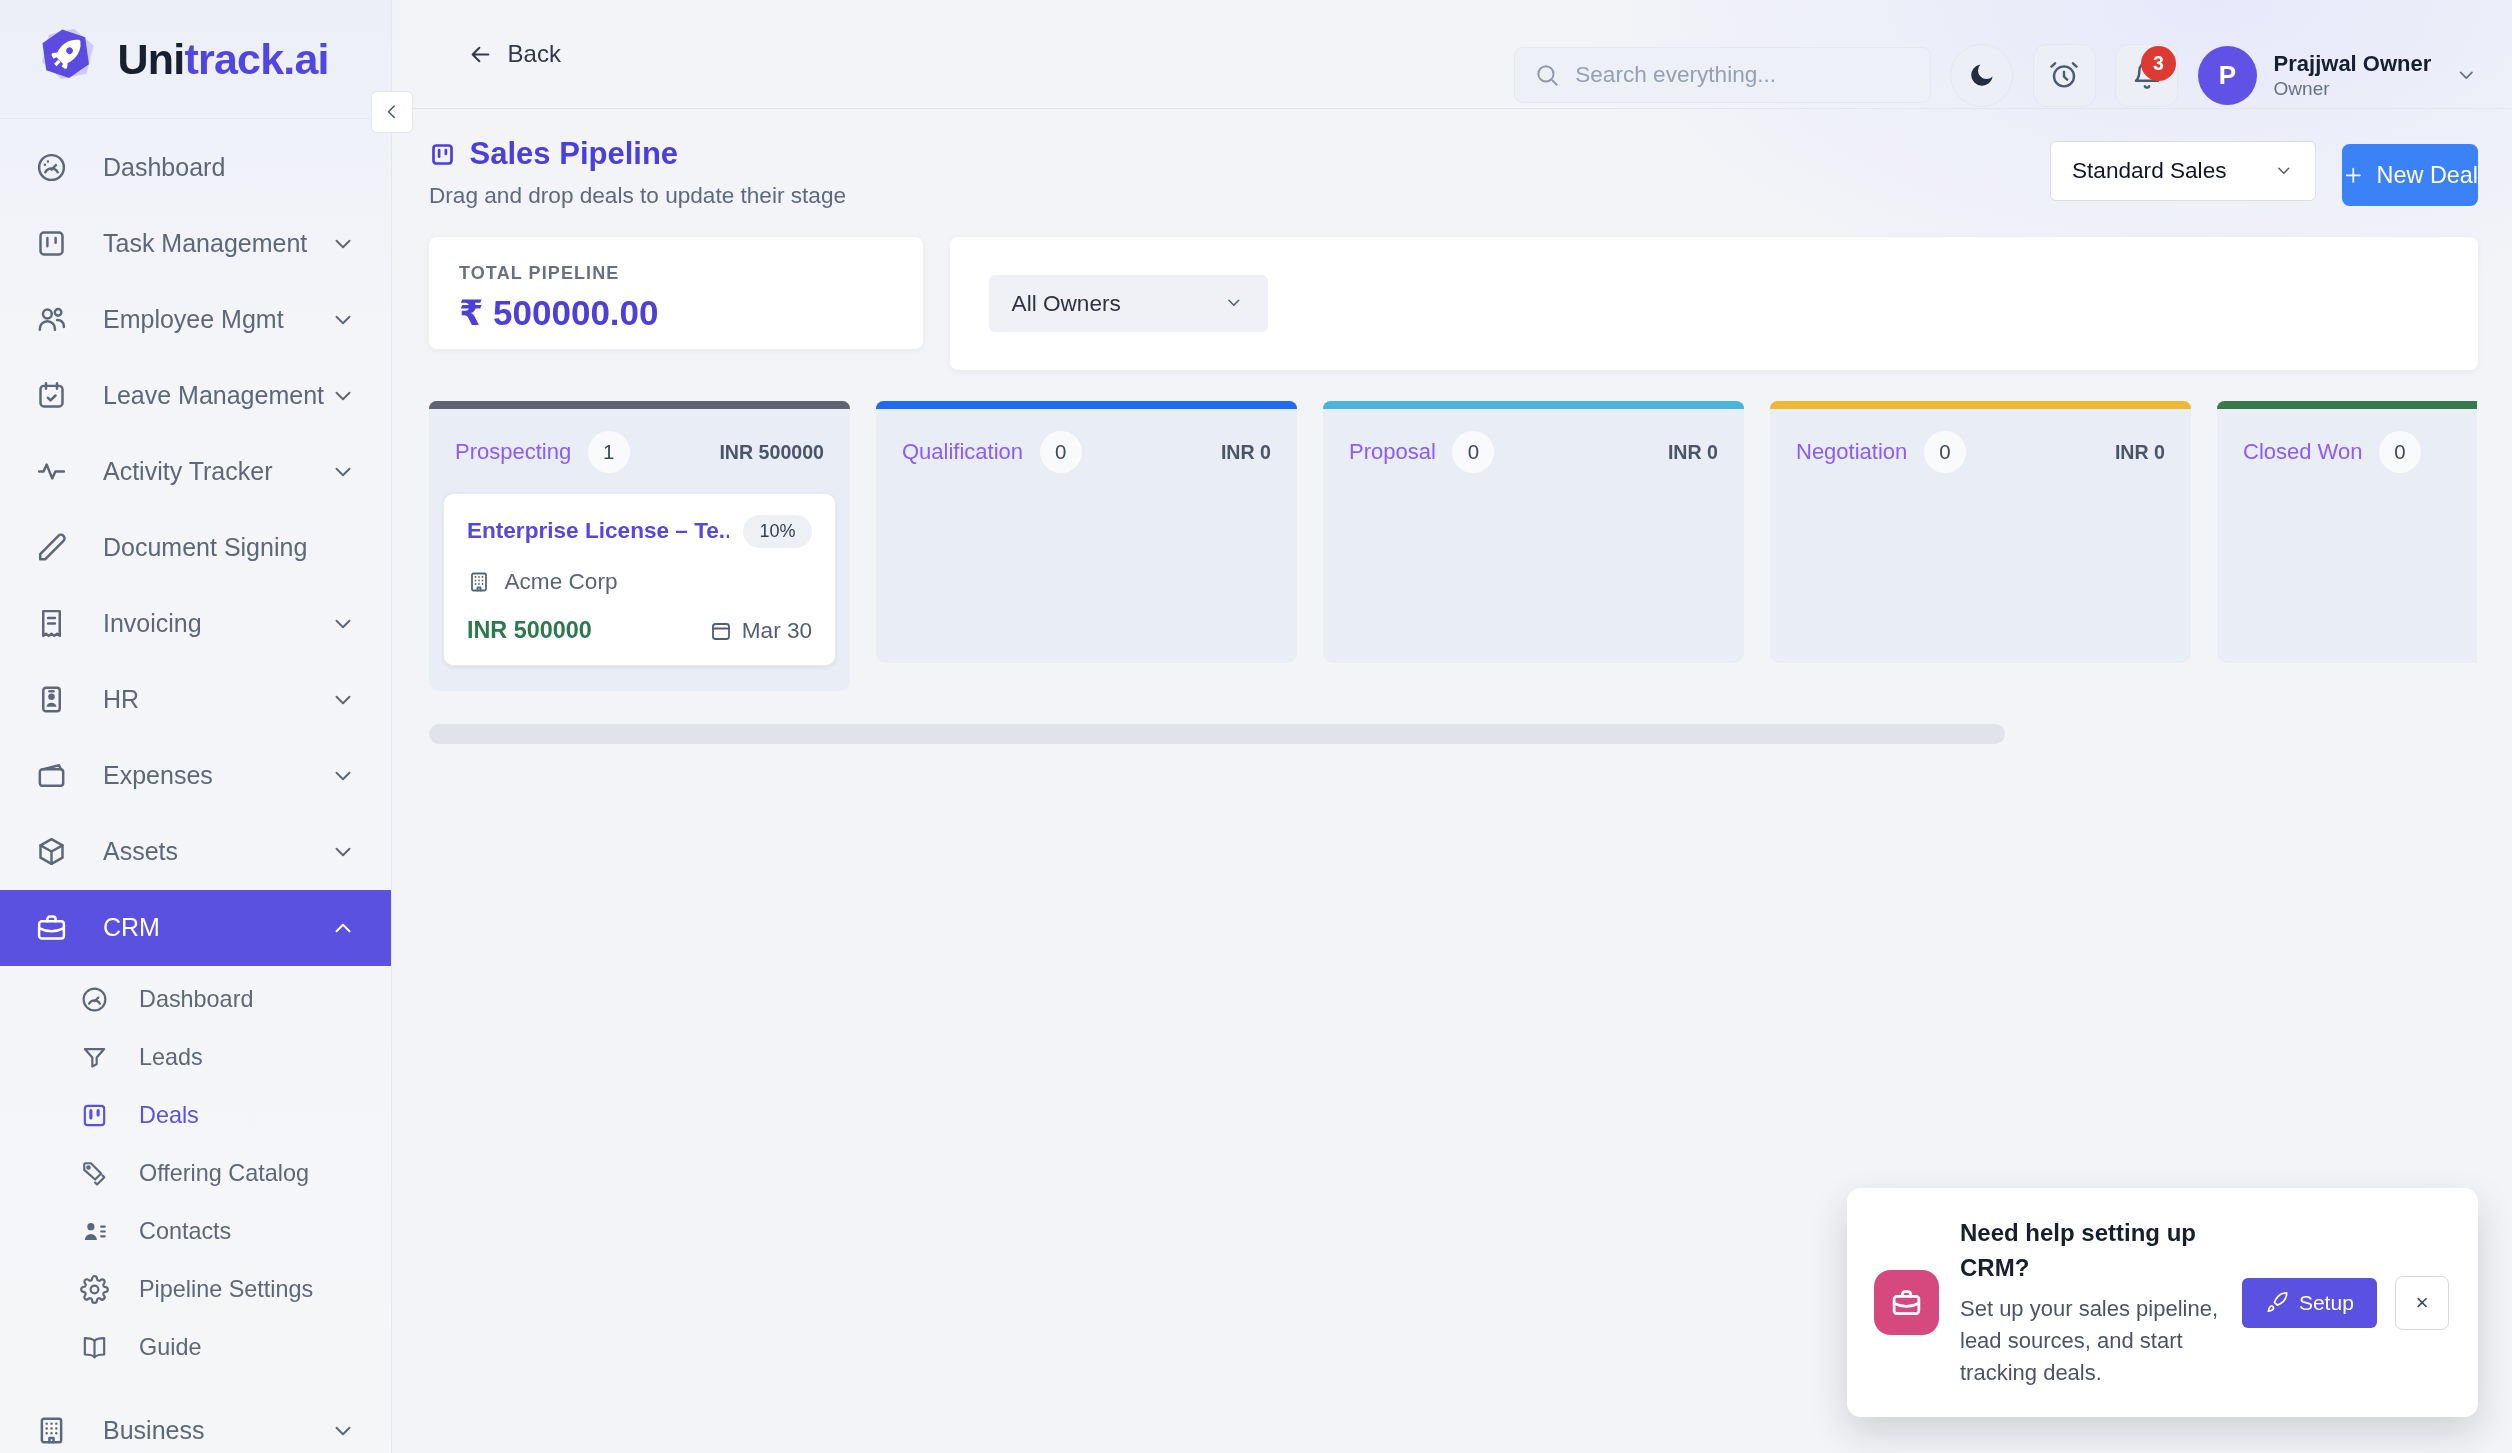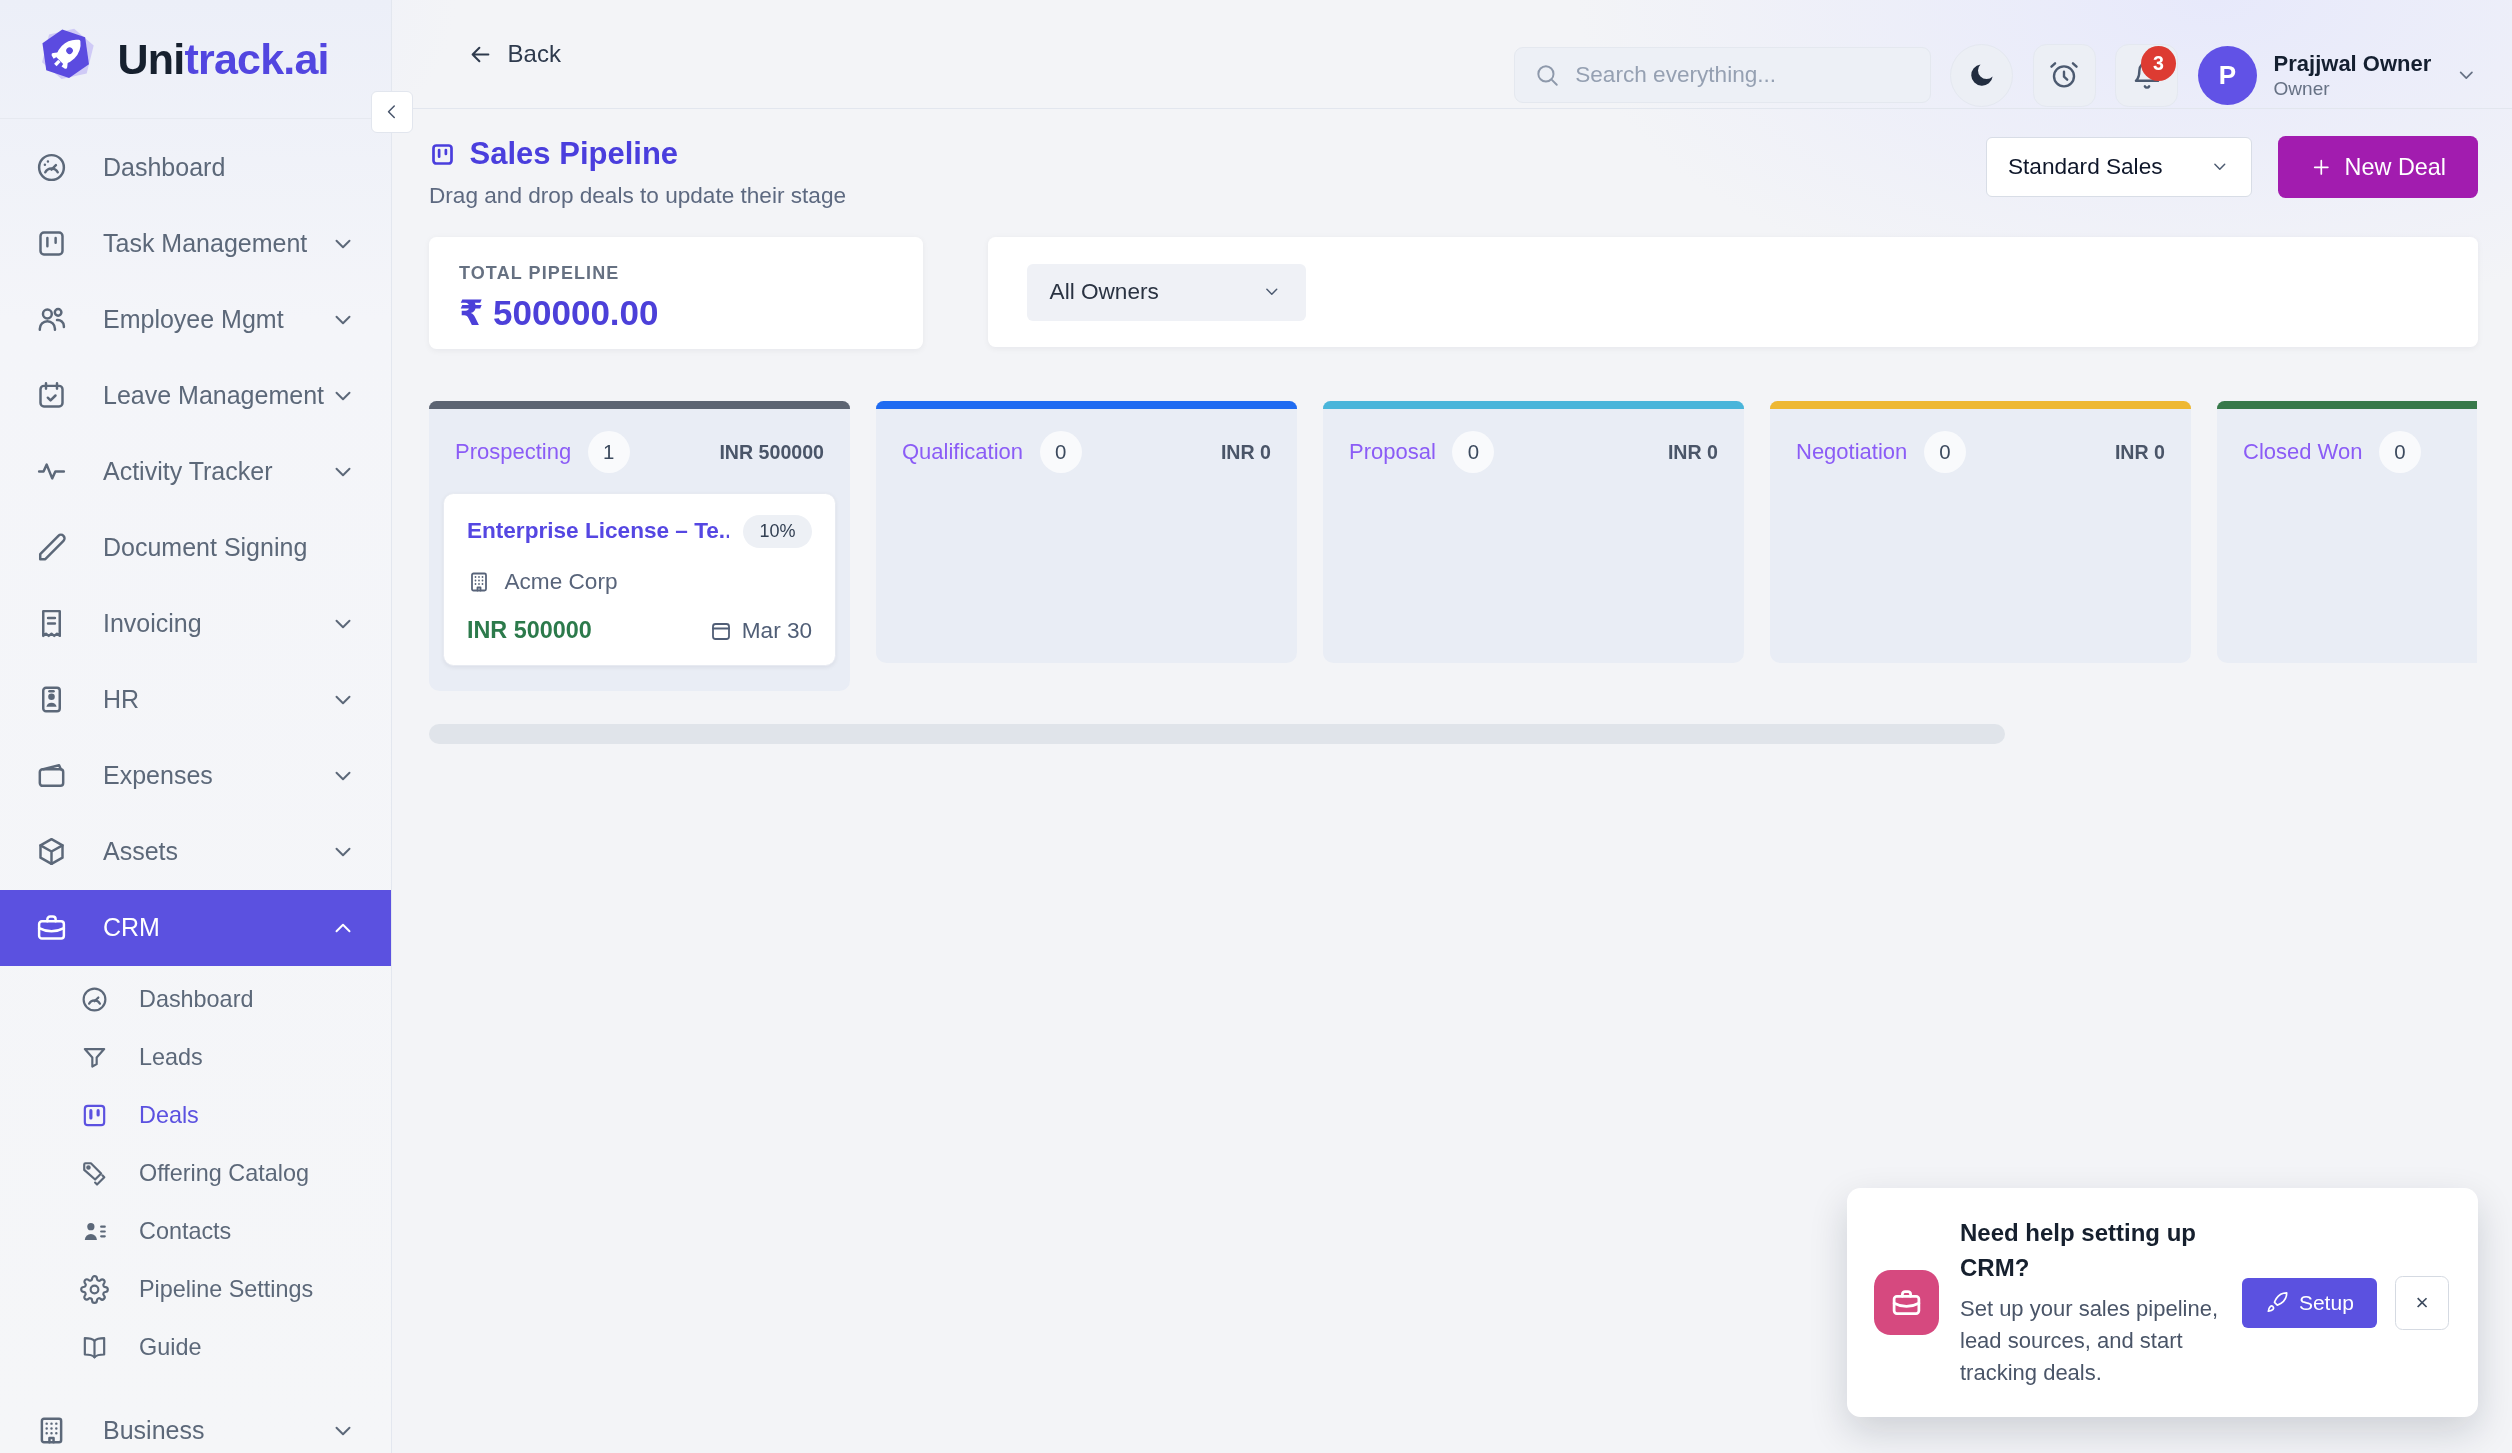--- a/index.html
+++ b/index.html
@@ -80,30 +80,30 @@
   .ph-title-row { display:flex; align-items:center; gap:13.6px; color:#4a3edd; }
   .ph-title { font-size:31px; font-weight:700; }
   .ph-sub { font-size:22.6px; color:#5d6980; margin-top:10.6px; }
   .ph-right { margin-left:auto; display:flex; align-items:center; gap:26px; }
   .pipe-select {
     width:266px; height:60px; background:#ffffff; border:1.5px solid #d8dde6; border-radius:6px;
     display:flex; align-items:center; padding:0 21px; font-size:22.6px; color:#0f172a; cursor:pointer;
   }
   .pipe-select .chev { margin-left:auto; color:#4c5a70; }
   .new-deal {
-    width:200px; height:62px; background:#a21caf; border-radius:7.5px; border:none; cursor:pointer;
-    display:flex; align-items:center; justify-content:center; gap:12px; color:#fff; font-size:23.4px; font-family:inherit;
+    width:136px; height:62px; background:#3b82f6; border-radius:7.5px; border:none; cursor:pointer;
+    display:flex; align-items:center; justify-content:center; gap:12px; color:#fff; font-size:23.4px; font-family:inherit;margin-top:8px;
   }
 
   .summary { position:absolute; left:37px; top:128px; right:34px; display:flex; gap:27px; }
   .card { background:#fff; border-radius:7.5px; box-shadow:0 1.5px 6px rgba(15,23,42,.05); }
   .total-card { width:494px; height:112px; padding:26px 30px; }
   .tc-label { font-size:18px; font-weight:600; letter-spacing:1.1px; color:#667182; }
   .tc-value { font-size:35px; font-weight:700; color:#4c40d9; margin-top:9px; }
-  .filter-card { flex:1; height:110px; display:flex; align-items:center; padding:0 39px;margin-left:38px; }
+  .filter-card { flex:1; height:133px; display:flex; align-items:center; padding:0 39px; }
   .owners-select {
     width:279px; height:57px; background:#eff1f6; border-radius:6px; cursor:pointer;
     display:flex; align-items:center; padding:0 22.6px; font-size:22.6px; color:#2a3342;
   }
   .owners-select .chev { margin-left:auto; color:#4c5a70; width:21px; height:21px; }
 
   
   .board { position:absolute; left:37px; top:292px; width:2048px; height:317px; overflow:hidden;
     display:flex; gap:26px; align-items:flex-start; }
   .col { width:421px; flex:0 0 421px; border-radius:7.5px 7.5px 10.6px 10.6px; overflow:hidden; background:#e9edf5; }

